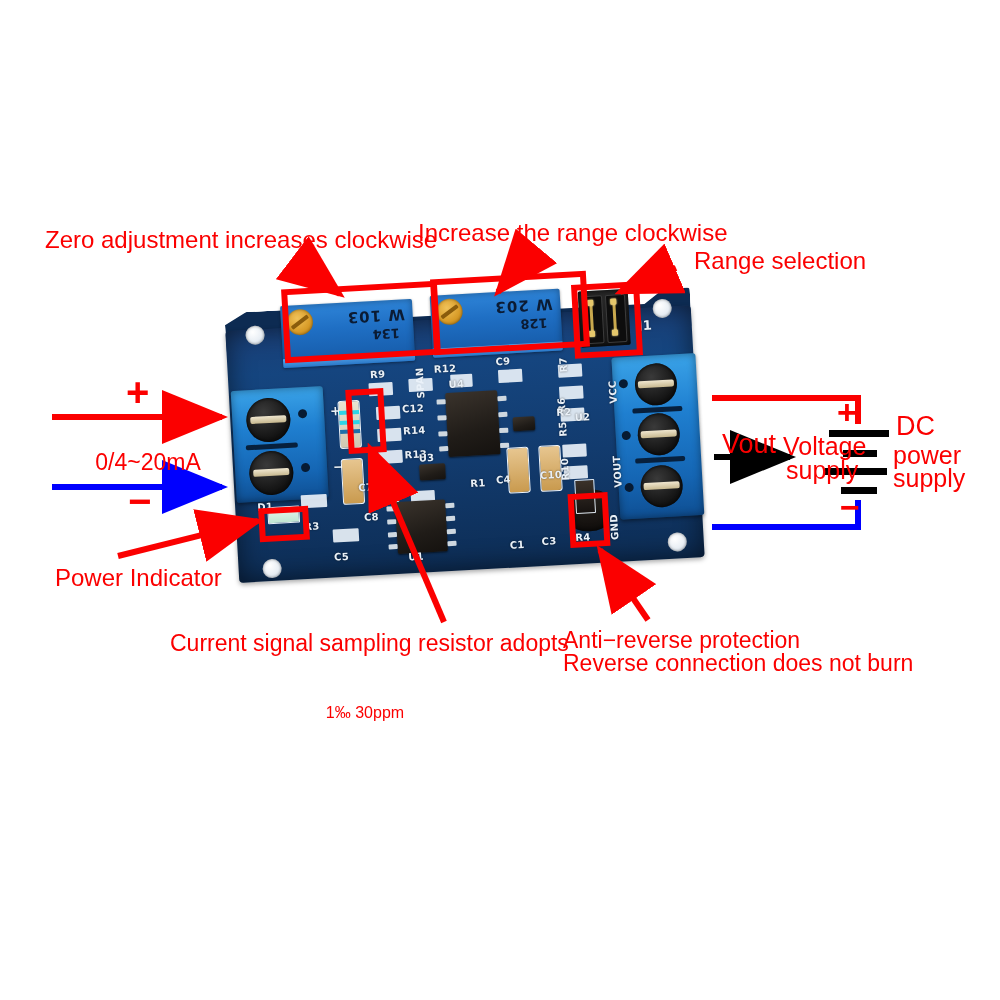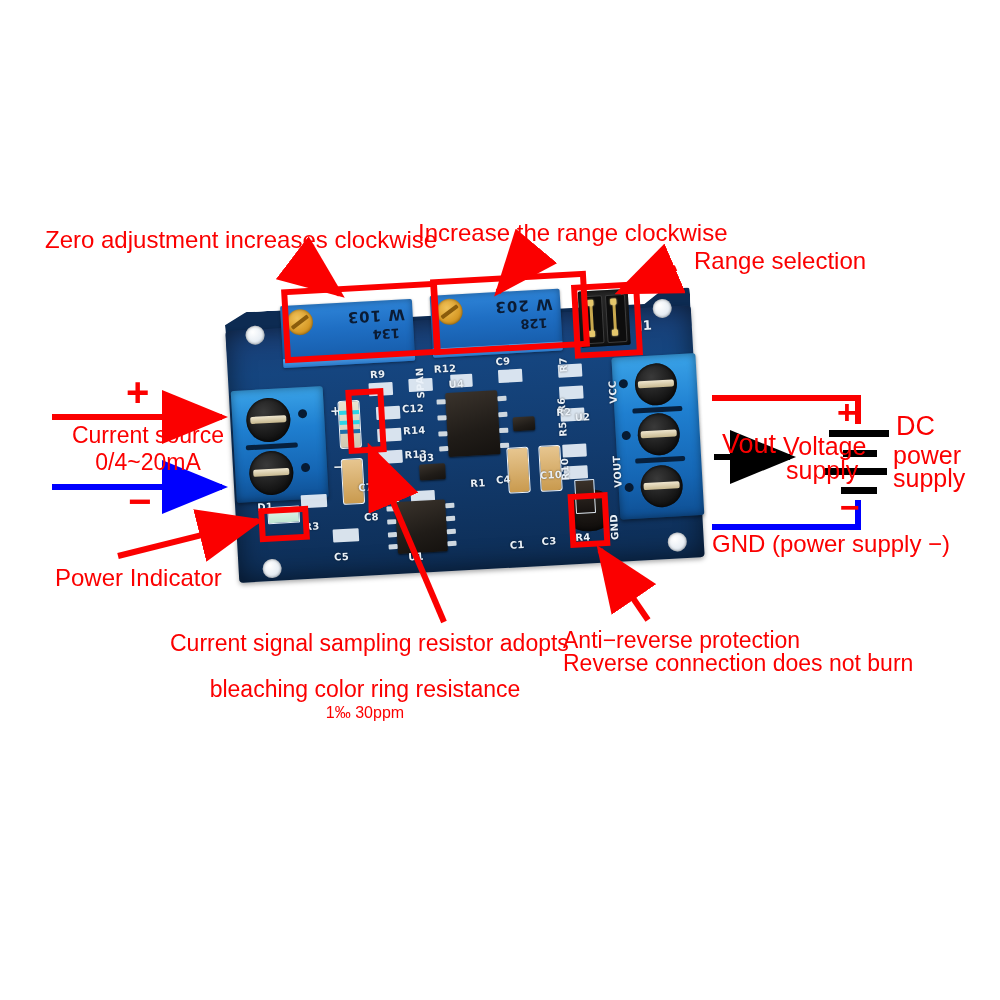--- a/index.html
+++ b/index.html
@@ -305,39 +305,36 @@
     <rect x="841" y="487" width="36" height="7" fill="#000"></rect>
   </svg>
 
   <div class="lbl" style="left:418px;top:220px;font-size:24px;">Increase the range clockwise</div>
 
   <div class="lbl" style="left:45px;top:227px;font-size:24px;">Zero adjustment increases clockwise</div>
 
   <div class="lbl" style="left:694px;top:248px;font-size:24px;">Range selection</div>
 
   <div class="lbl" style="left:126px;top:371px;font-size:40px;font-weight:700;">+</div>
-  <div class="lbl c" style="left:55px;top:423px;width:186px;font-size:23px;">Current source</div>
   <div class="lbl c" style="left:55px;top:450px;width:186px;font-size:23px;">0/4~20mA</div>
   <div class="lbl" style="left:128px;top:489px;font-size:40px;font-weight:700;line-height:.6;">−</div>
 
-  <div class="lbl" style="left:712px;top:531px;font-size:24px;">GND (power supply −)</div>
 
   <div class="lbl" style="left:722px;top:430px;font-size:27px;">Vout</div>
   <div class="lbl" style="left:783px;top:433px;font-size:25px;">Voltage</div>
   <div class="lbl" style="left:786px;top:457px;font-size:25px;">supply</div>
 
   <div class="lbl" style="left:837px;top:400px;font-size:34px;font-weight:700;line-height:.75;">+</div>
   <div class="lbl" style="left:840px;top:495px;font-size:34px;font-weight:700;line-height:.75;">−</div>
 
   <div class="lbl" style="left:896px;top:412px;font-size:27px;">DC</div>
   <div class="lbl" style="left:893px;top:442px;font-size:25px;">power</div>
   <div class="lbl" style="left:893px;top:465px;font-size:25px;">supply</div>
 
   <div class="lbl" style="left:55px;top:565px;font-size:24px;">Power Indicator</div>
 
   <div class="lbl c" style="left:170px;top:631px;width:390px;font-size:23px;">Current signal sampling resistor adopts</div>
-  <div class="lbl c" style="left:170px;top:677px;width:390px;font-size:23px;">bleaching color ring resistance</div>
   <div class="lbl c" style="left:170px;top:705px;width:390px;font-size:16px;">1‰ 30ppm</div>
 
   <div class="lbl" style="left:563px;top:628px;font-size:23px;">Anti−reverse protection</div>
   <div class="lbl" style="left:563px;top:651px;font-size:23px;">Reverse connection does not burn</div>
 
 </div>
 
 </body></html>

